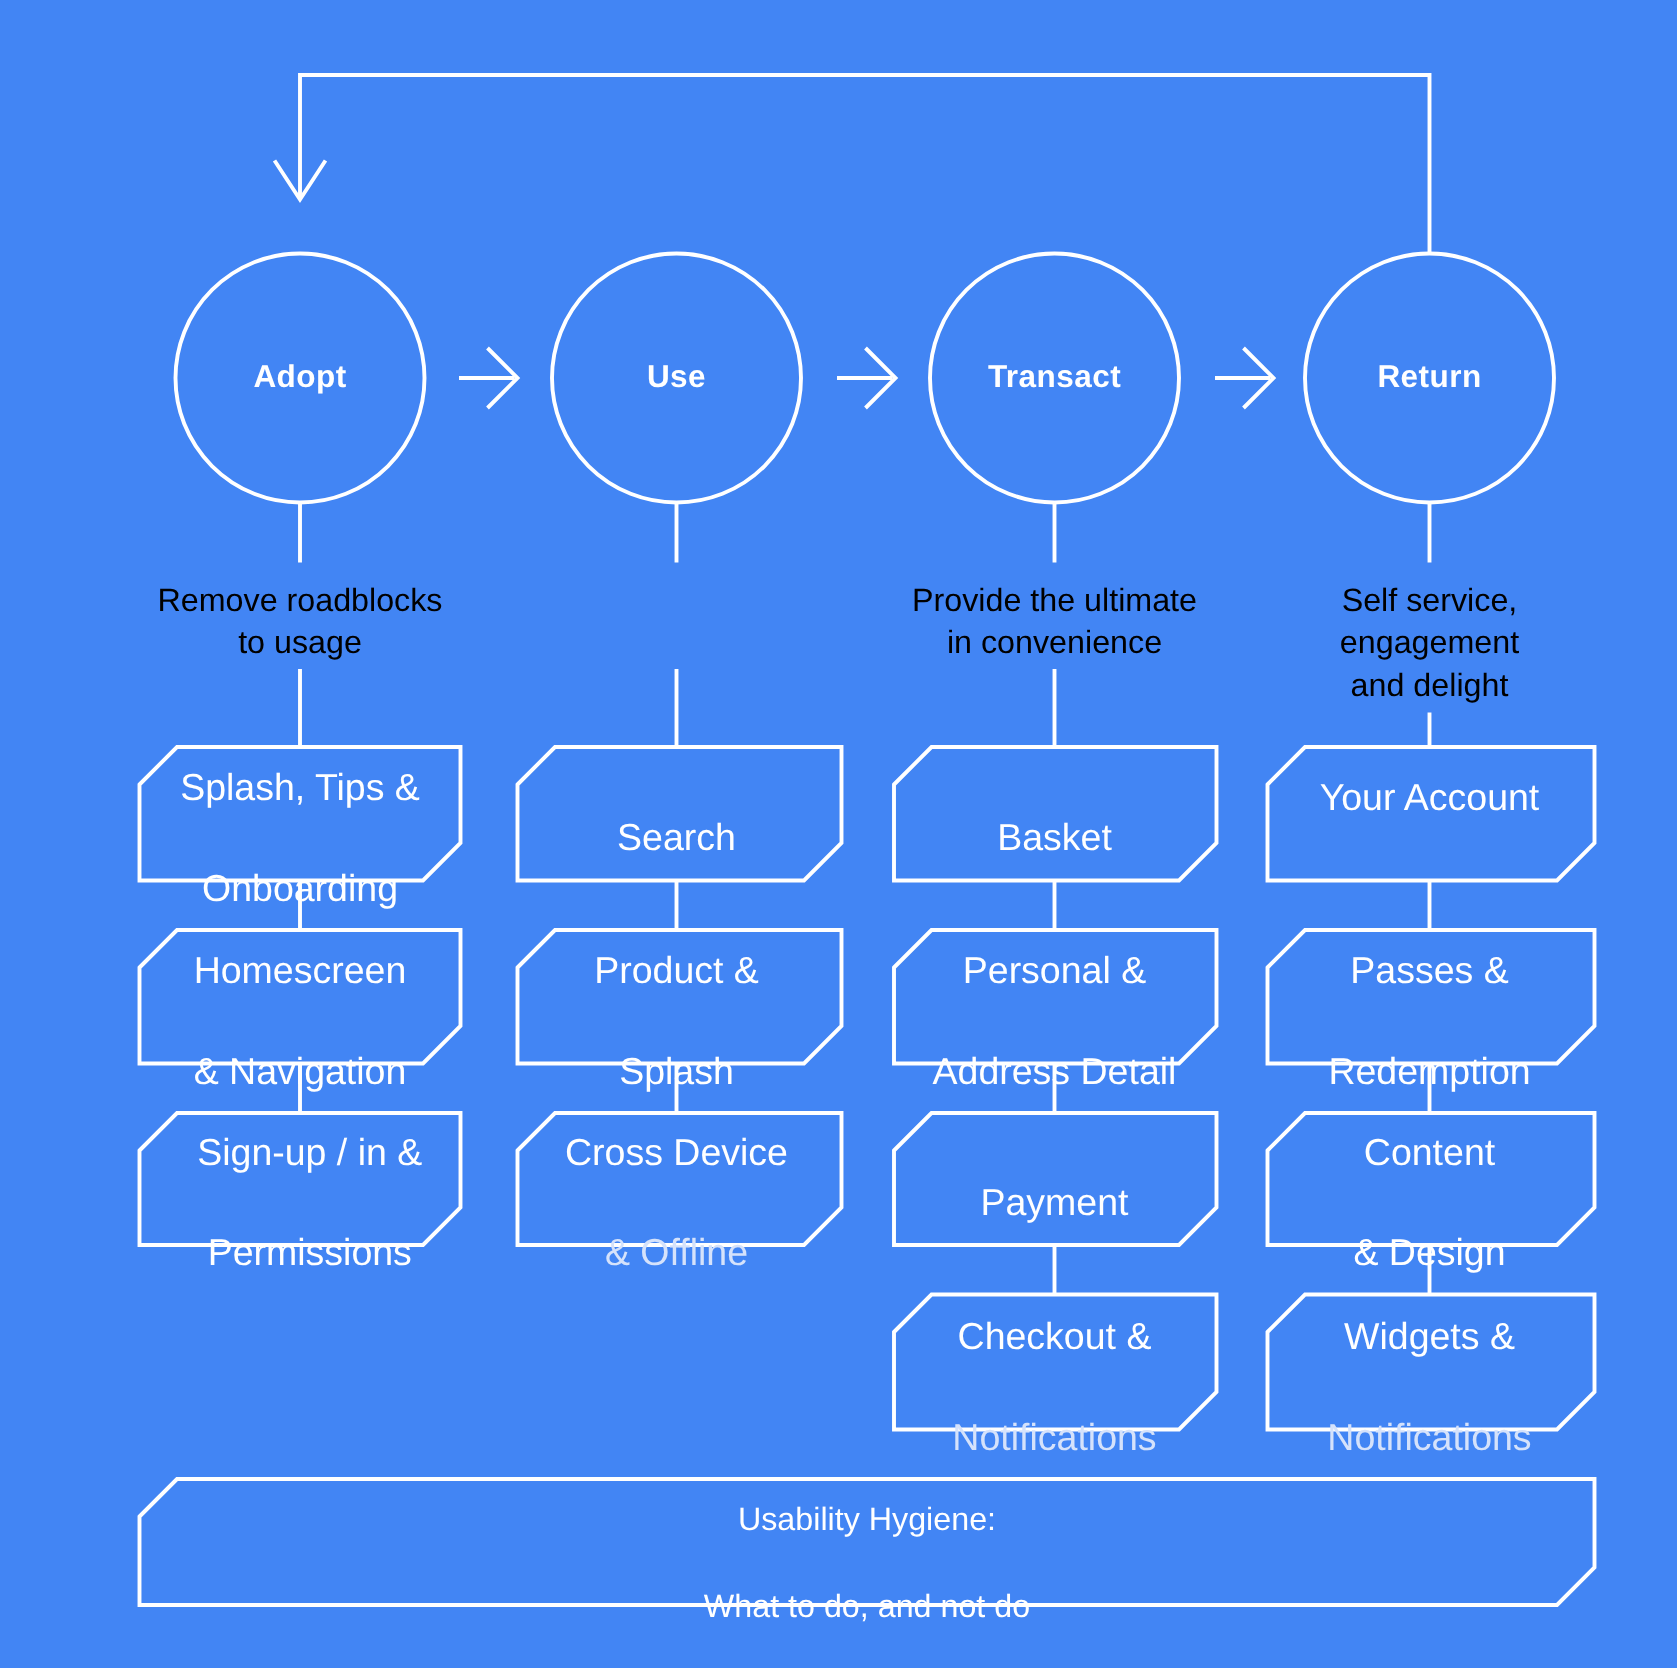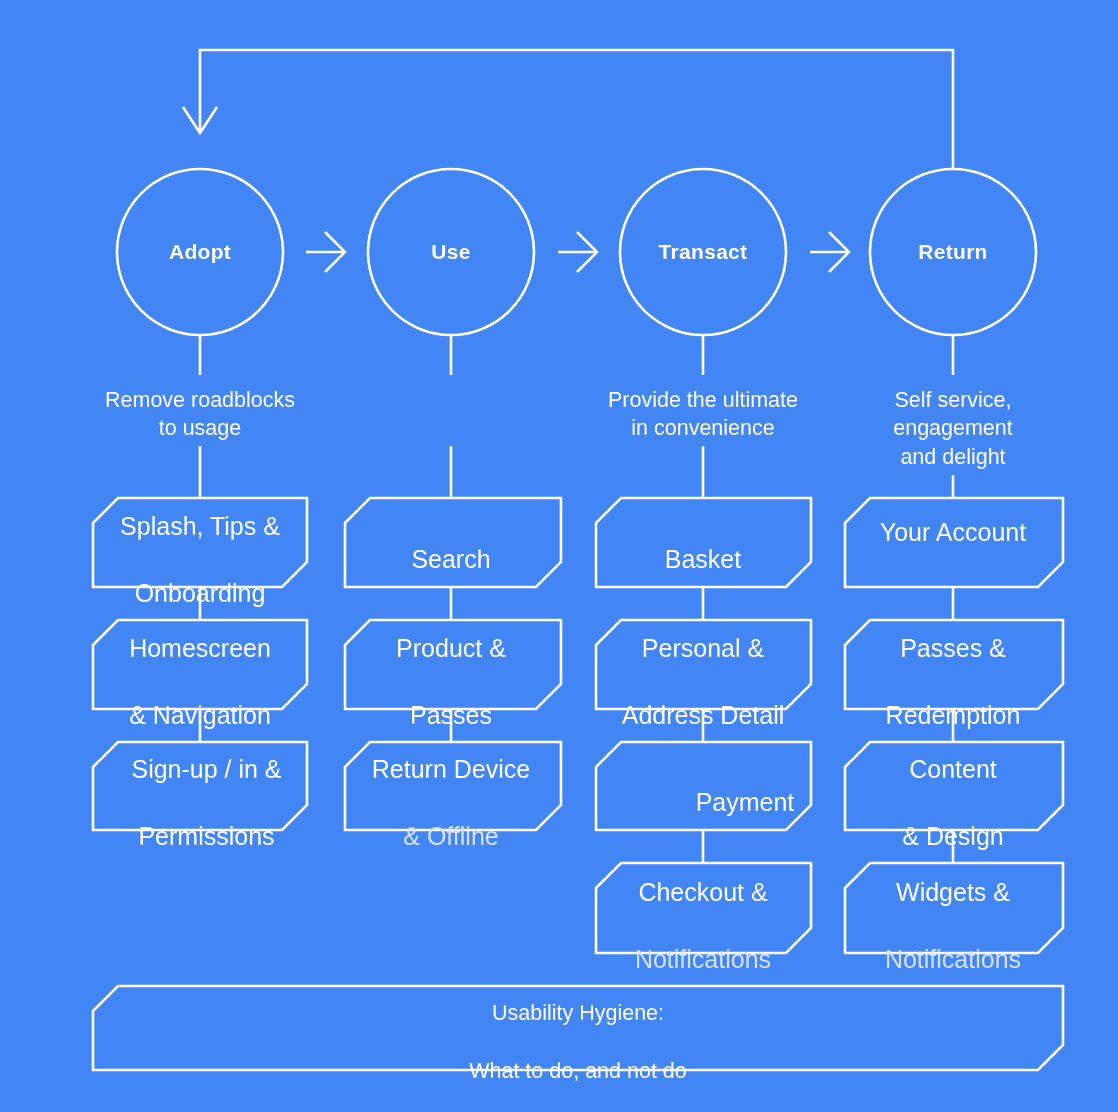--- a/index.html
+++ b/index.html
@@ -22,21 +22,21 @@
     font-size:21px;
     letter-spacing:.3px;
     transform:translate(-50%,-50%);
   }
   .stage-caption{
     font-size:21.5px;
     font-weight:400;
     transform:translateX(-50%);
     white-space:pre-line;
     line-height:1.32;
-    color:#ffffff;
+    color:#000000;
   }
   .node-label{
     font-size:25px;
     font-weight:400;
     transform:translate(-50%,-50%);
     white-space:pre-line;
     line-height:1.33;
     width:210px;
     color:#ffffff;
   }
@@ -146,35 +146,35 @@
   <div class="txt node-label" style="left:200px;top:786px;padding-left:13px;">
     <span>Sign-up / in &amp;</span><br>
     <span>Permissions</span>
   </div>
 
   <div class="txt node-label" style="left:451px;top:543px;">
     <span>Search</span>
   </div>
   <div class="txt node-label" style="left:451px;top:665px;">
     <span>Product &amp;</span><br>
-    <span>Passes</span>
+    <span>Splash</span>
   </div>
   <div class="txt node-label" style="left:451px;top:786px;">
-    <span>Return Device</span><br>
+    <span>Cross Device</span><br>
     <span class="dim">&amp; Offline</span>
   </div>
 
   <div class="txt node-label" style="left:703px;top:543px;">
     <span>Basket</span>
   </div>
   <div class="txt node-label" style="left:703px;top:665px;width:230px;">
     <span>Personal &amp;</span><br>
     <span>Address Detail</span>
   </div>
-  <div class="txt node-label" style="left:745px;top:786px;">
+  <div class="txt node-label" style="left:703px;top:786px;">
     <span>Payment</span>
   </div>
   <div class="txt node-label" style="left:703px;top:909px;">
     <span>Checkout &amp;</span><br>
     <span class="dim">Notifications</span>
   </div>
 
   <div class="txt node-label" style="left:953px;top:516px;">
     <span>Your Account</span>
   </div>

